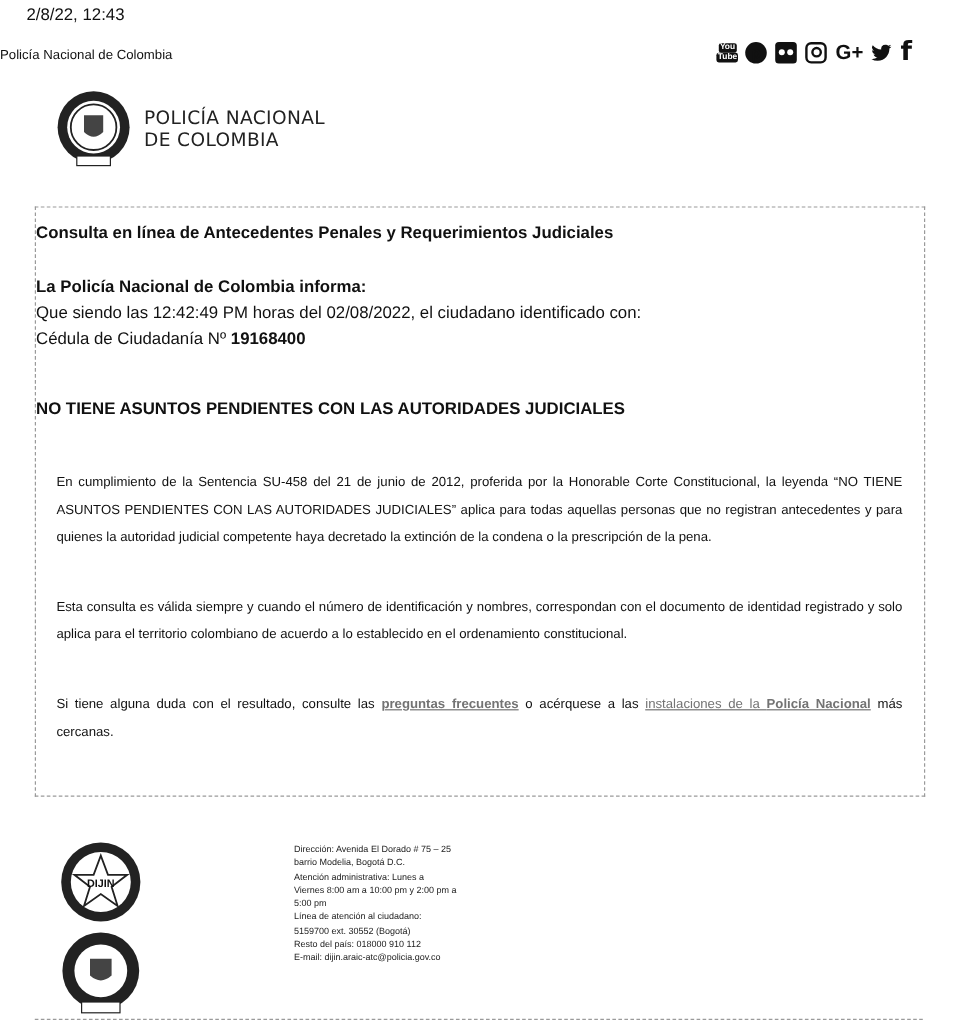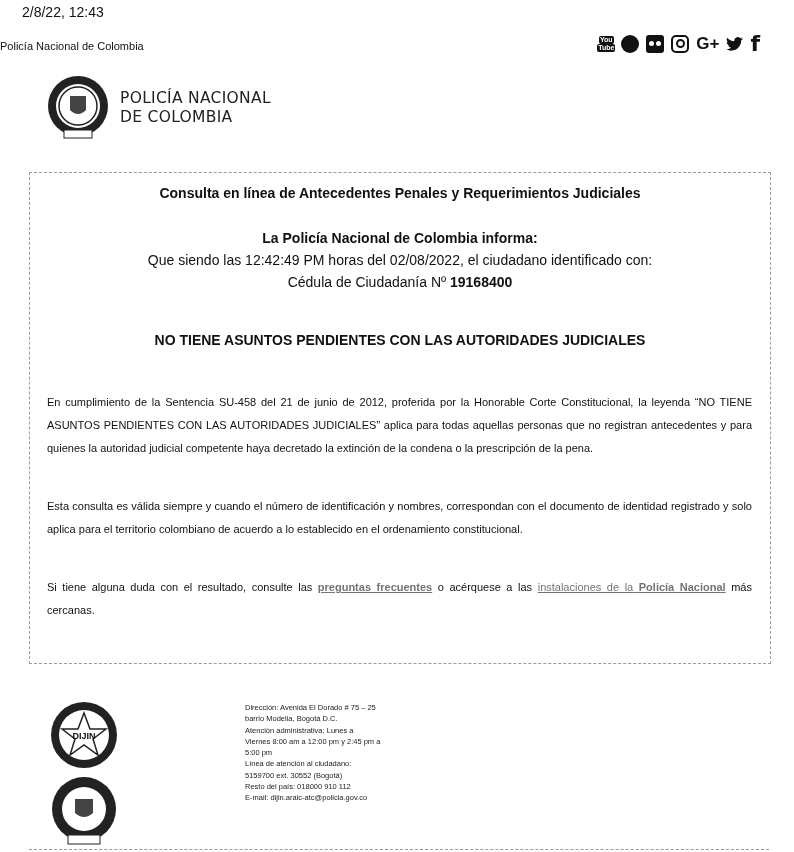--- a/index.html
+++ b/index.html
@@ -15,21 +15,21 @@
   .ico-flickr { width:18px; height:18px; border-radius:3px; background:#111; gap:2px; }
   .ico-flickr i { width:5px; height:5px; border-radius:50%; background:#fff; display:block; }
   .ico-ig { width:14px; height:14px; border:2.5px solid #111; border-radius:5px; position:relative; }
   .ico-ig i { width:5px; height:5px; border:2px solid #111; border-radius:50%; display:block; }
   .ico-gp { font-size:17px; }
   .ico-tw { font-size:16px; }
   .ico-fb { font-size:22px; font-family:"DejaVu Sans", sans-serif; }
   .logo { position:absolute; left:44px; top:74px; width:68px; height:68px; }
   .logo-text { position:absolute; left:120px; top:89px; font-size:15.5px; line-height:19px; letter-spacing:0.3px; font-family:"DejaVu Sans", sans-serif; color:#222; }
   .card { position:absolute; left:29px; top:172px; width:740px; height:490px; border:1px dashed #9a9a9a; }
-  .c { text-align:center; font-size:14px; }
+  .c { font-size:14px; }
   .t1 { position:absolute; left:0; right:0; top:12px; font-weight:bold; }
   .info { position:absolute; left:0; right:0; top:54px; line-height:22px; }
   .info .b { font-weight:bold; }
   .nt { position:absolute; left:0; right:0; top:156px; line-height:22px; }
   .para { position:absolute; left:17px; right:18px; font-size:11px; line-height:23px; text-align:justify; }
   .p1 { top:218px; } .p2 { top:322px; } .p3 { top:403px; }
   a.lnk { color:#737373; text-decoration:underline; }
   .foot-logo1 { position:absolute; left:44px; top:700px; width:80px; height:70px; }
   .foot-logo2 { position:absolute; left:44px; top:775px; width:80px; height:72px; }
   .foot-info { position:absolute; left:245px; top:702px; font-size:7.5px; line-height:11.3px; width:160px; color:#222; }
@@ -100,20 +100,20 @@
   <circle cx="40" cy="34" r="32" fill="#222"></circle>
   <circle cx="40" cy="34" r="22" fill="#fff"></circle>
   <path d="M31 24 h18 v14 q-9 8 -18 0 z" fill="#444"></path>
   <rect x="24" y="60" width="32" height="9" fill="#fff" stroke="#222" stroke-width="1"></rect>
 </svg>
 
 <div class="foot-info">
   <div>Dirección: Avenida El Dorado # 75 – 25</div>
   <div>barrio Modelia, Bogotá D.C.</div>
   <div>Atención administrativa: Lunes a</div>
-  <div>Viernes 8:00 am a 12:00 pm y 2:45 pm a</div>
+  <div>Viernes 8:00 am a 10:00 pm y 2:00 pm a</div>
   <div>5:00 pm</div>
   <div>Línea de atención al ciudadano:</div>
   <div>5159700 ext. 30552 (Bogotá)</div>
   <div>Resto del país: 018000 910 112</div>
   <div>E-mail: dijin.araic-atc@policia.gov.co</div>
 </div>
 <div class="foot-line"></div>
 
 </body></html>

